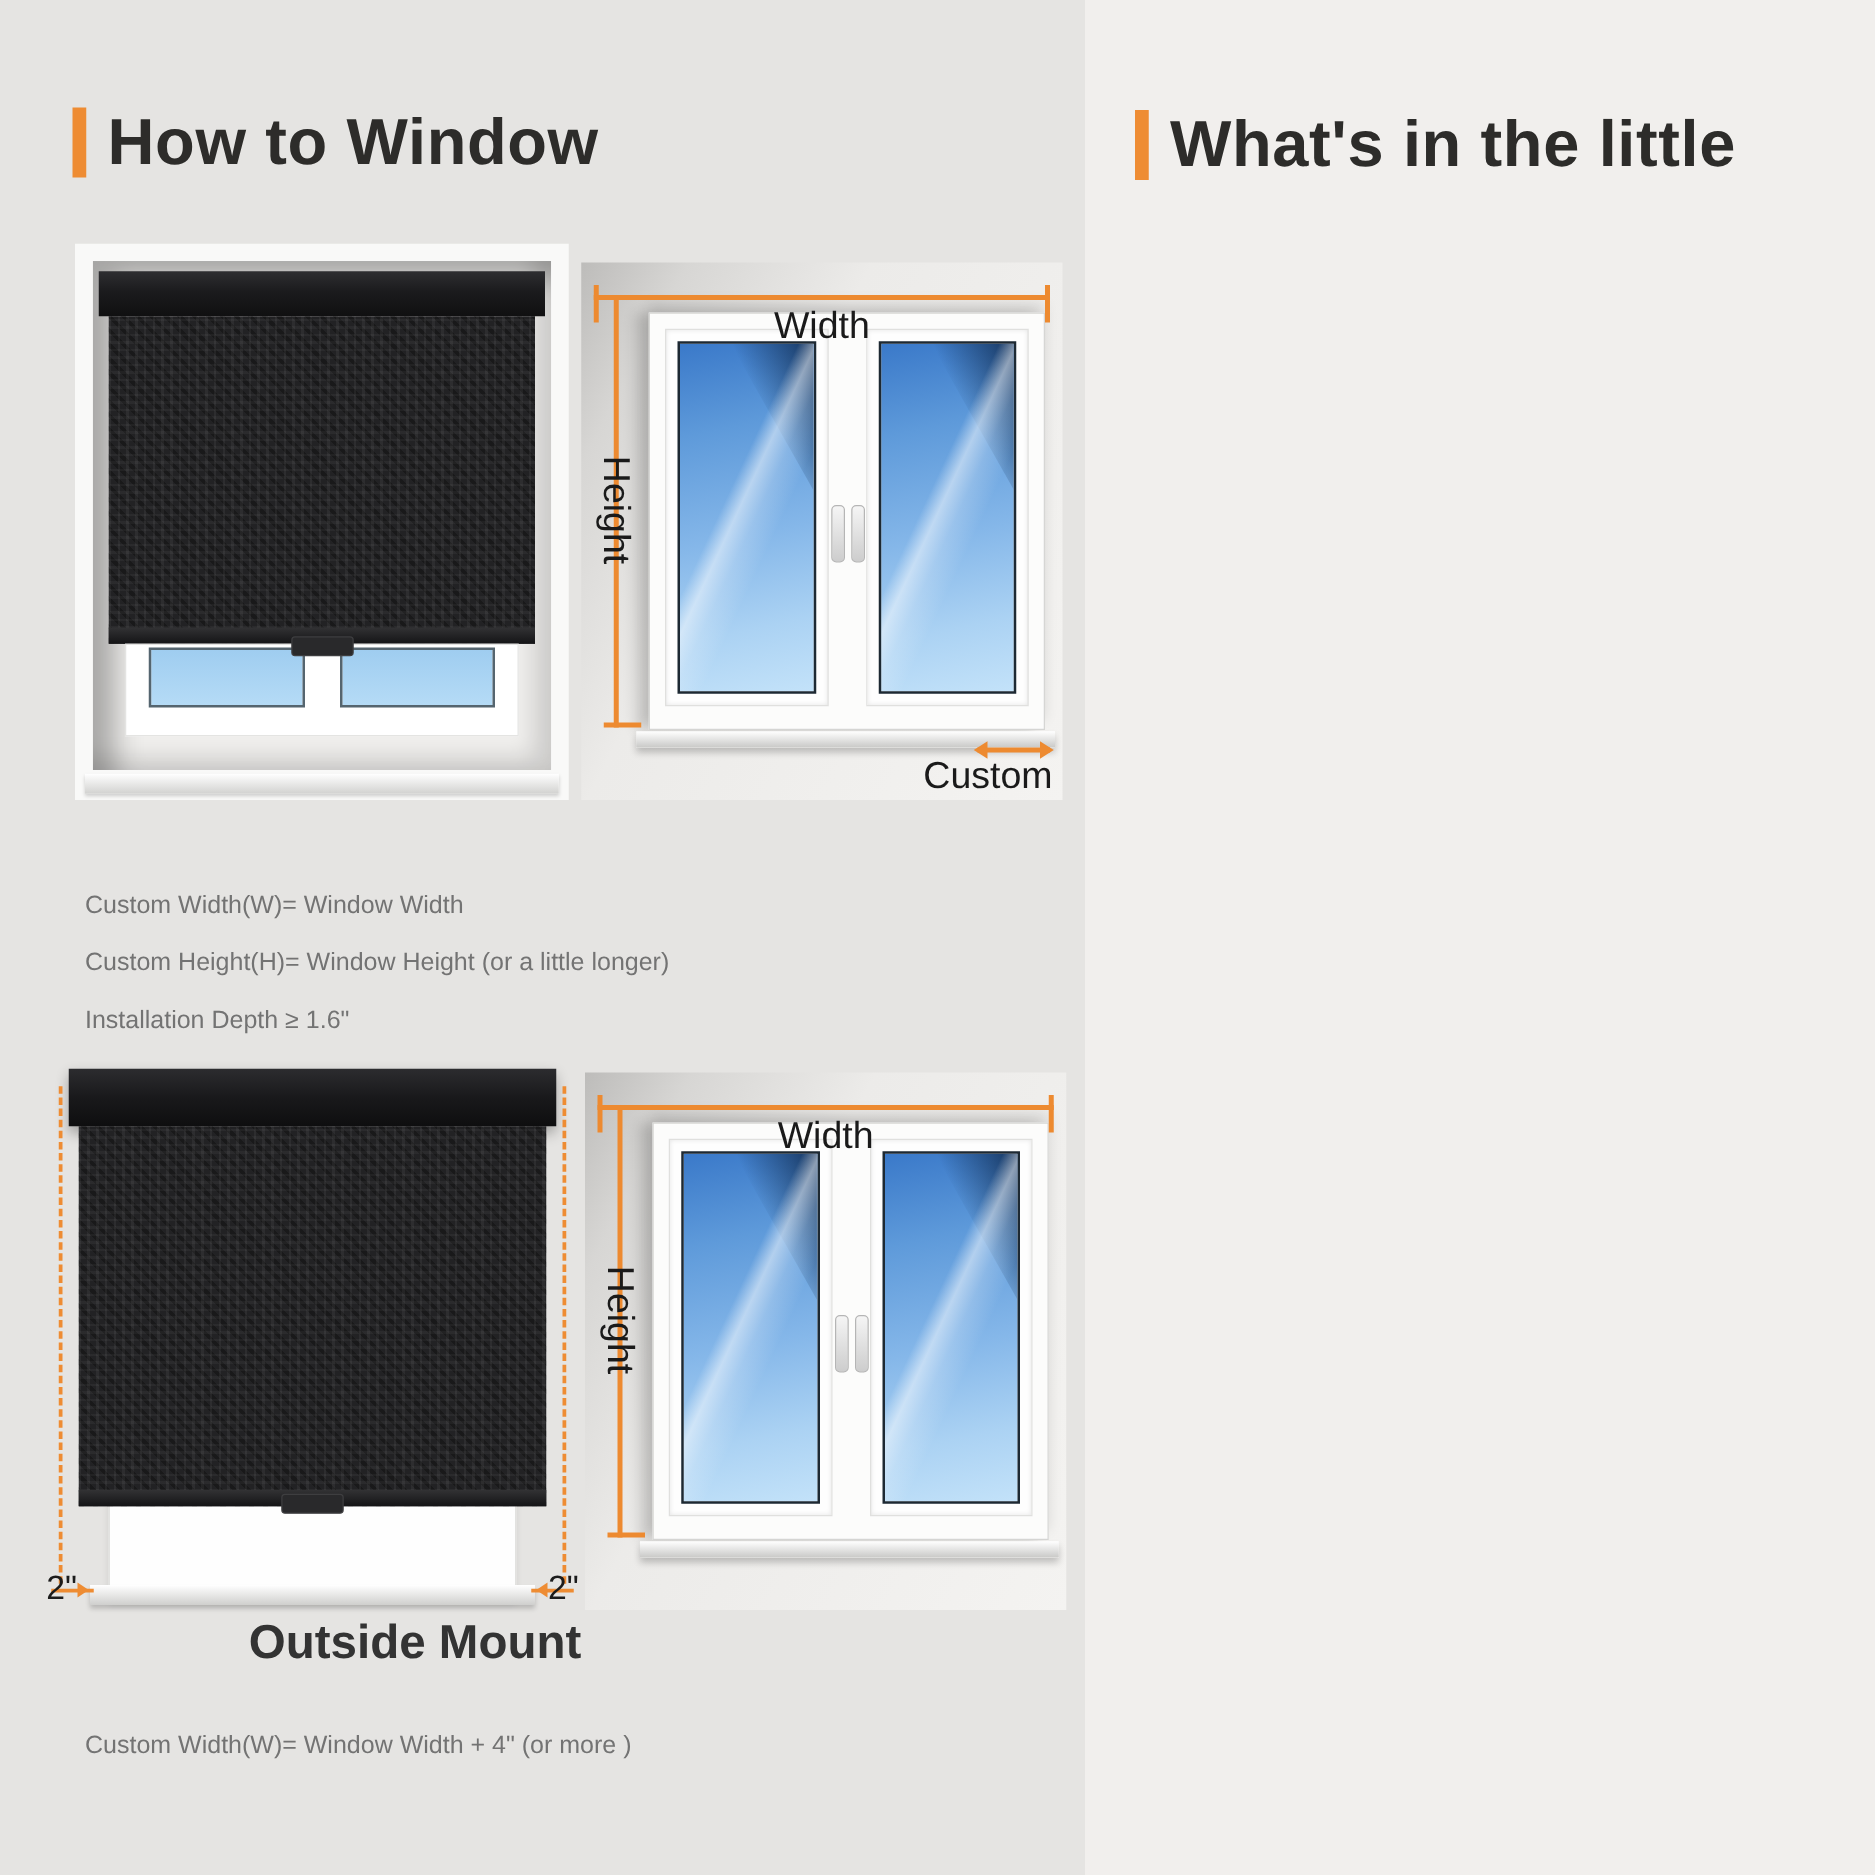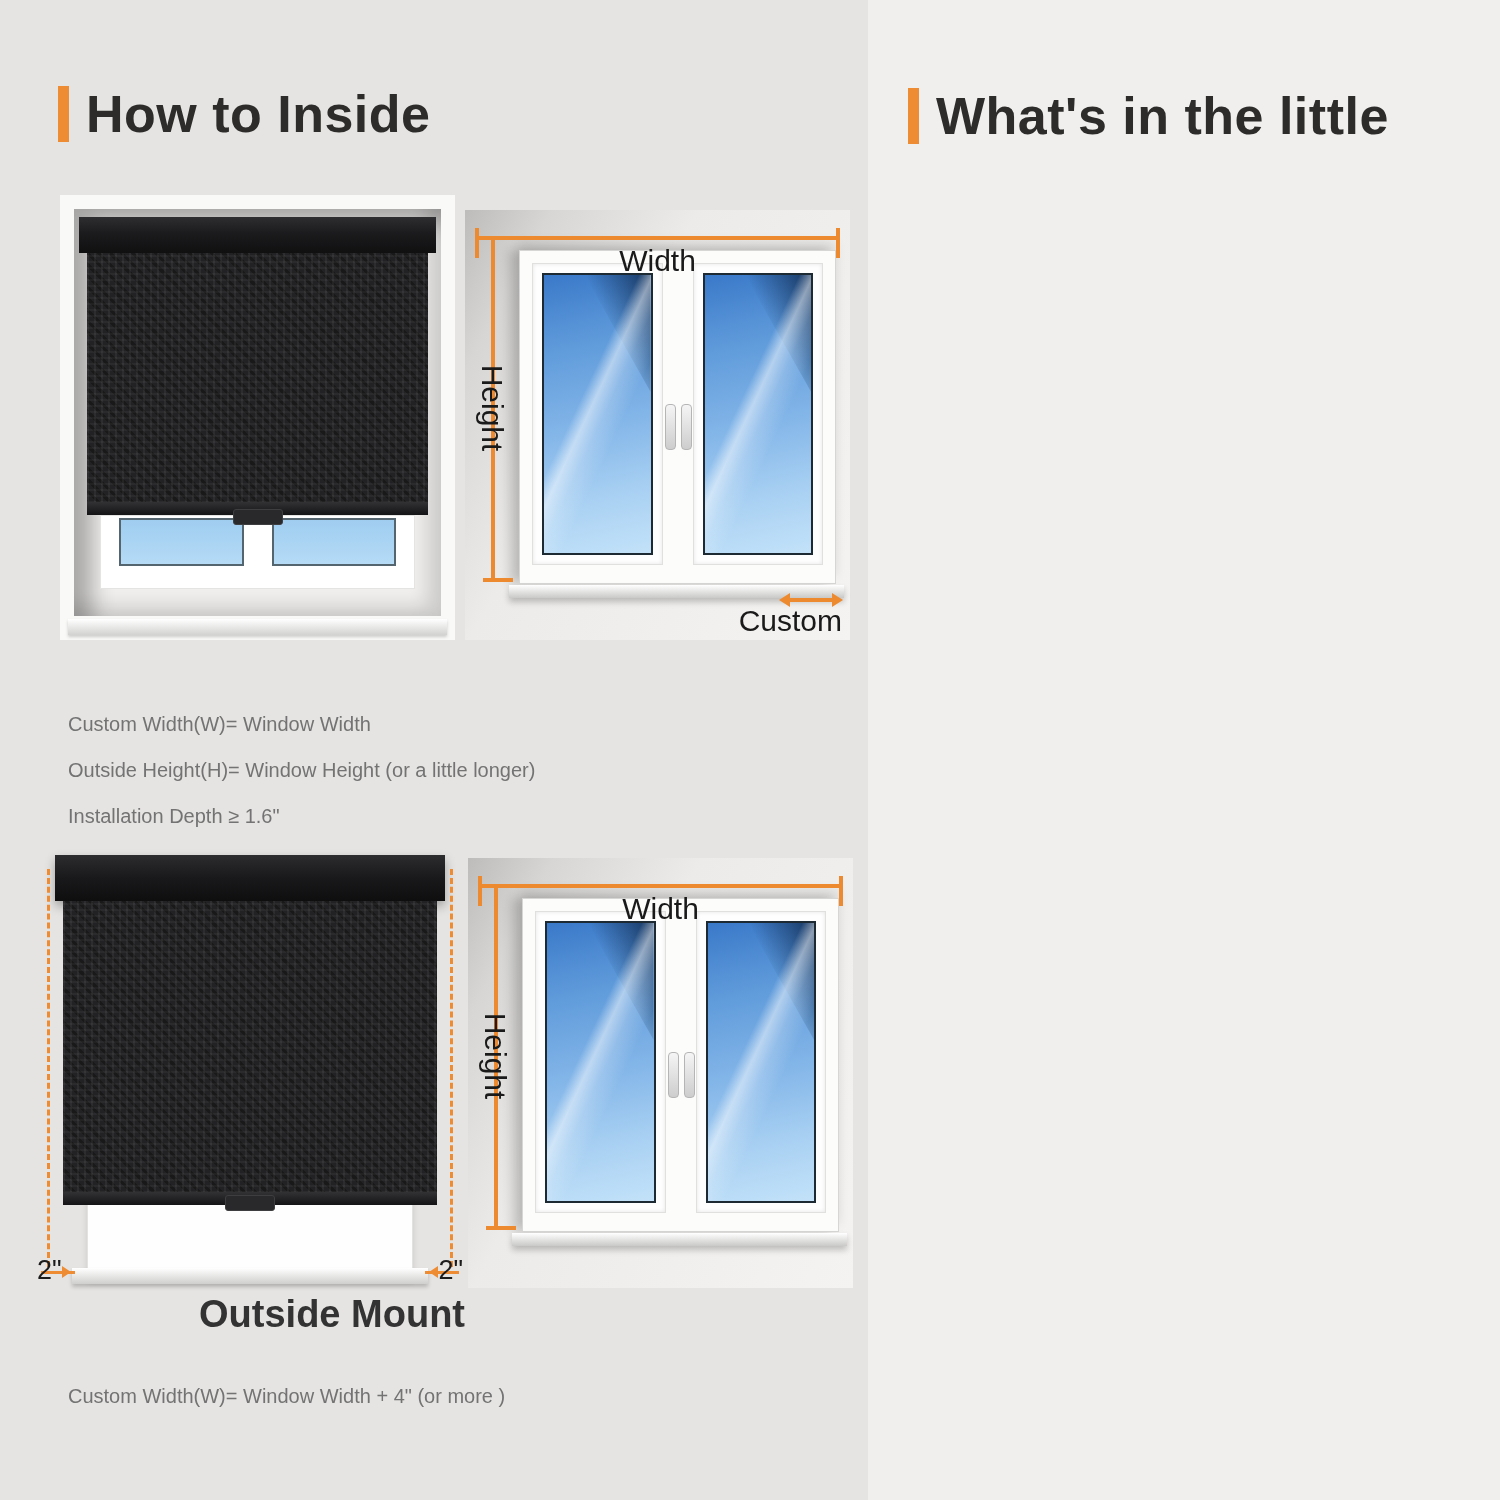--- a/index.html
+++ b/index.html
@@ -110,21 +110,21 @@
 </style>
 </head>
 <body>
 
 <div class="canvas">
 
   <section class="panel left">
 
     <div class="title-row tl">
       <span class="accent-bar"></span>
-      <h1>How to Inside</h1>
+      <h1>How to Window</h1>
     </div>
 
     <div class="photo-inside">
       <div class="recess">
         <div class="cassette"></div>
         <div class="fabric tex"></div>
         <div class="pull pull-in"></div>
         <div class="winb">
           <div class="pane pl"></div>
           <div class="pane pr"></div>
@@ -148,21 +148,21 @@
       <div class="m-line m-width"></div>
       <div class="m-label m-width-label">Width</div>
       <div class="m-line m-height"></div>
       <div class="m-label m-height-label">Height</div>
       <div class="m-line m-depth"></div>
       <div class="m-label m-depth-label">Custom</div>
     </div>
 
     <div class="spec spec-inside">
       <p>Custom Width(W)= Window Width</p>
-      <p>Outside Height(H)= Window Height (or a little longer)</p>
+      <p>Custom Height(H)= Window Height (or a little longer)</p>
       <p>Installation Depth ≥ 1.6"</p>
     </div>
 
     <div class="photo-outside">
       <div class="window-out">
         <div class="pane pol"></div>
         <div class="pane por"></div>
         <div class="wo-sill"></div>
       </div>
       <div class="cassette-out tex"></div>

